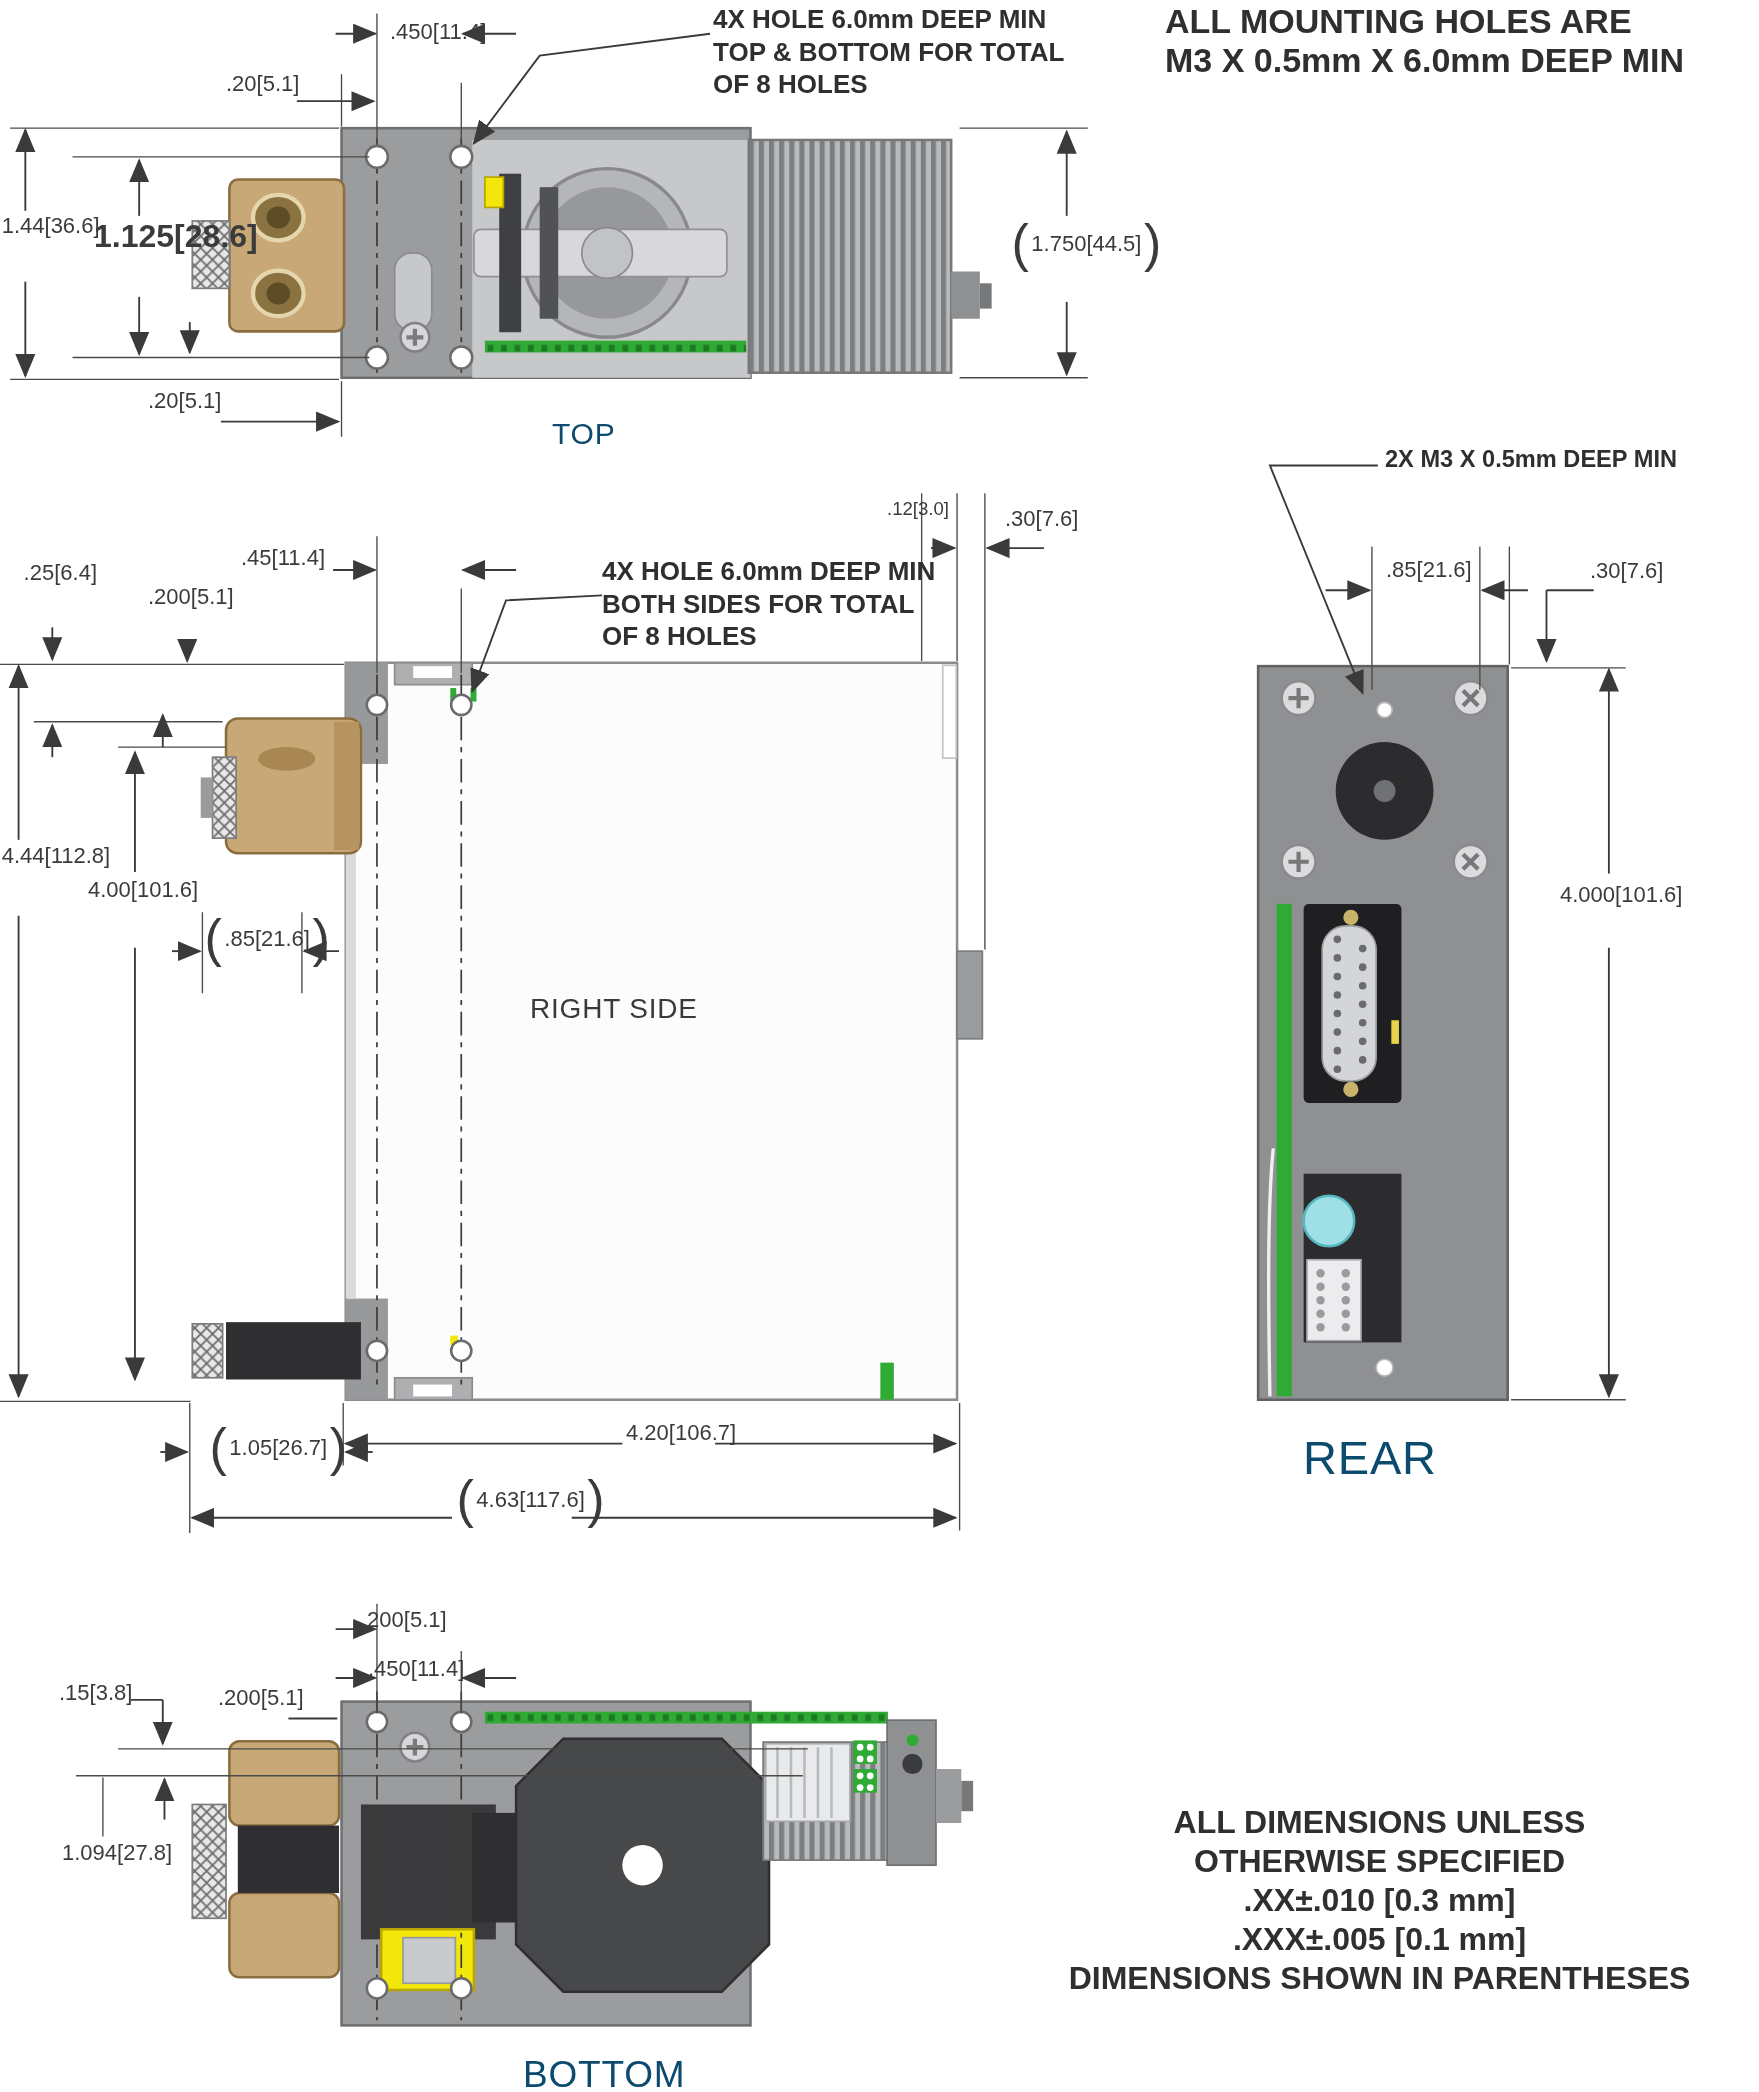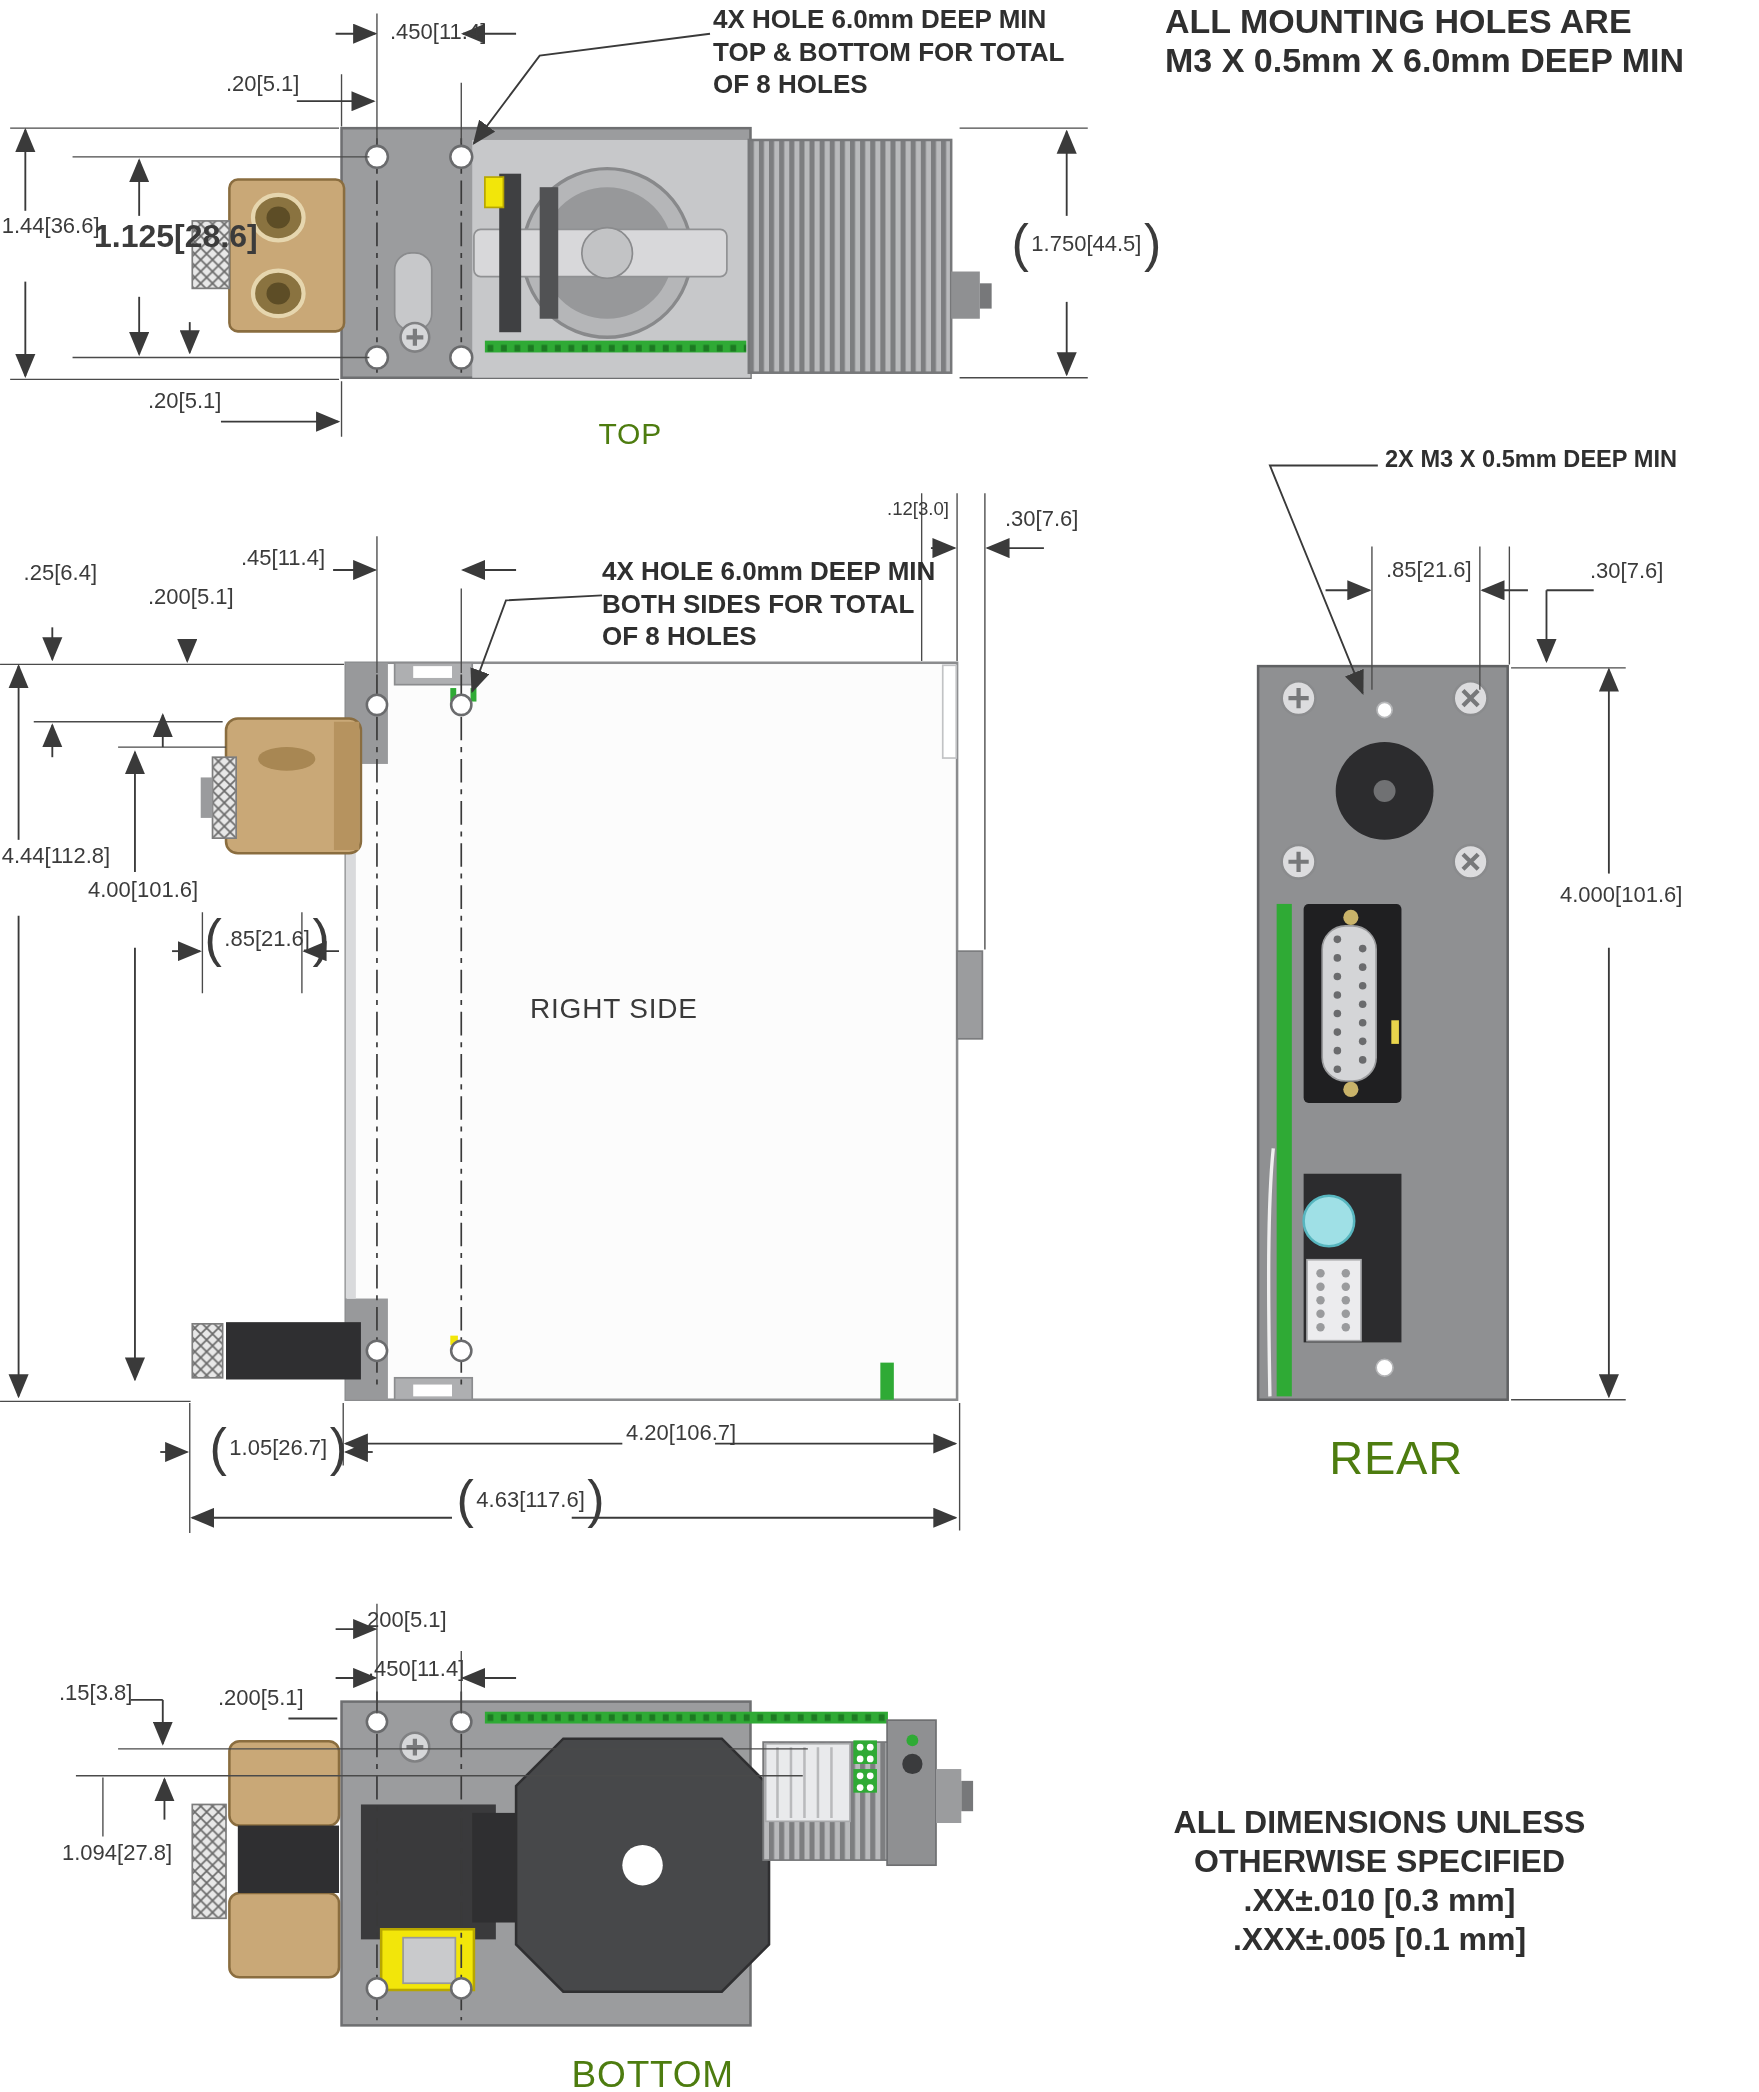--- a/index.html
+++ b/index.html
@@ -8,21 +8,21 @@
   svg.layer{position:absolute;left:0;top:0}
   .dl{stroke:#3a3a3a;stroke-width:2.2;fill:none}
   .xl{stroke:#4a4a4a;stroke-width:1.6;fill:none}
   .cl{stroke:#3a3a3a;stroke-width:2;stroke-dasharray:28 8 6 8;fill:none}
   .dim{position:absolute;display:flex;align-items:center;color:#3b3b3b;
        font-size:22px;line-height:1.14;white-space:nowrap}
   .dim .st{display:flex;flex-direction:row;align-items:center}
   .dim.big{font-size:32px;font-weight:bold}
   .dim.small{font-size:18.6px}
   .dim .p{font-size:52px;font-weight:100;line-height:.85;padding:0 2.5px;color:#3b3b3b}
-  .vlabel{position:absolute;font-size:34px;color:#4d7c0f;text-align:right;letter-spacing:0.8px}
+  .vlabel{position:absolute;font-size:34px;color:#0c4a6e;text-align:left;letter-spacing:0.8px}
   .note{position:absolute;font-size:26px;font-weight:600;color:#2f2f2f;line-height:1.25}
   .note span{display:block}
   .note.head{font-size:34px;font-weight:bold;line-height:1.15}
   .note.gen{font-size:32px;font-weight:bold;text-align:center;line-height:1.22;width:759px}
   .note.lead{font-size:23.6px}
   .rs-text{position:absolute;font-size:28px;color:#3a3a3a;letter-spacing:0.8px}
 </style>
 </head>
 <body>
 
@@ -304,20 +304,21 @@
     <span>OF 8 HOLES</span>
   </div>
   <div class="note lead" style="left:1385px;top:445px;width:371px">
     <span>2X M3 X 0.5mm DEEP MIN</span>
   </div>
   <div class="note gen" style="left:1000px;top:1803px">
     <span>ALL DIMENSIONS UNLESS</span>
     <span>OTHERWISE SPECIFIED</span>
     <span>.XX±.010 [0.3 mm]</span>
     <span>.XXX±.005 [0.1 mm]</span>
+    <span>DIMENSIONS SHOWN IN PARENTHESES</span>
   </div>
 
   <div class="dim" style="left:226px;top:71px">
     <span class="st">
         <span>.20</span>
         <span>[5.1]</span>
       </span>
   </div>
   <div class="dim" style="left:390px;top:18.6px">
     <span class="st">

